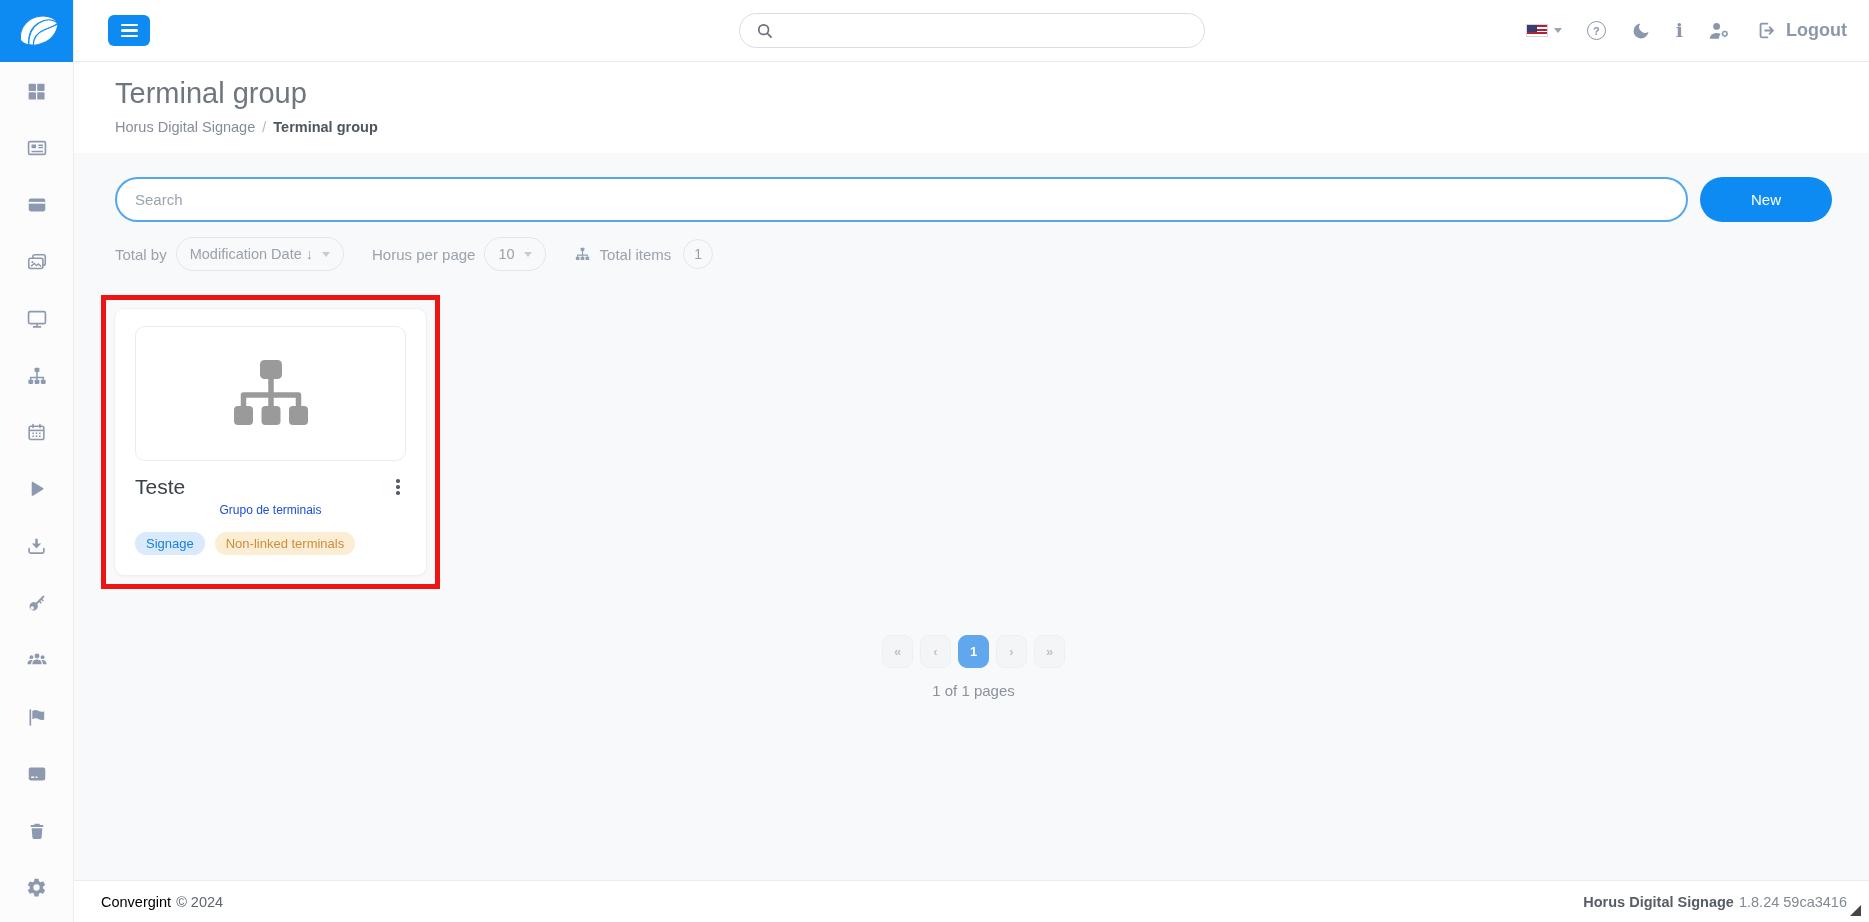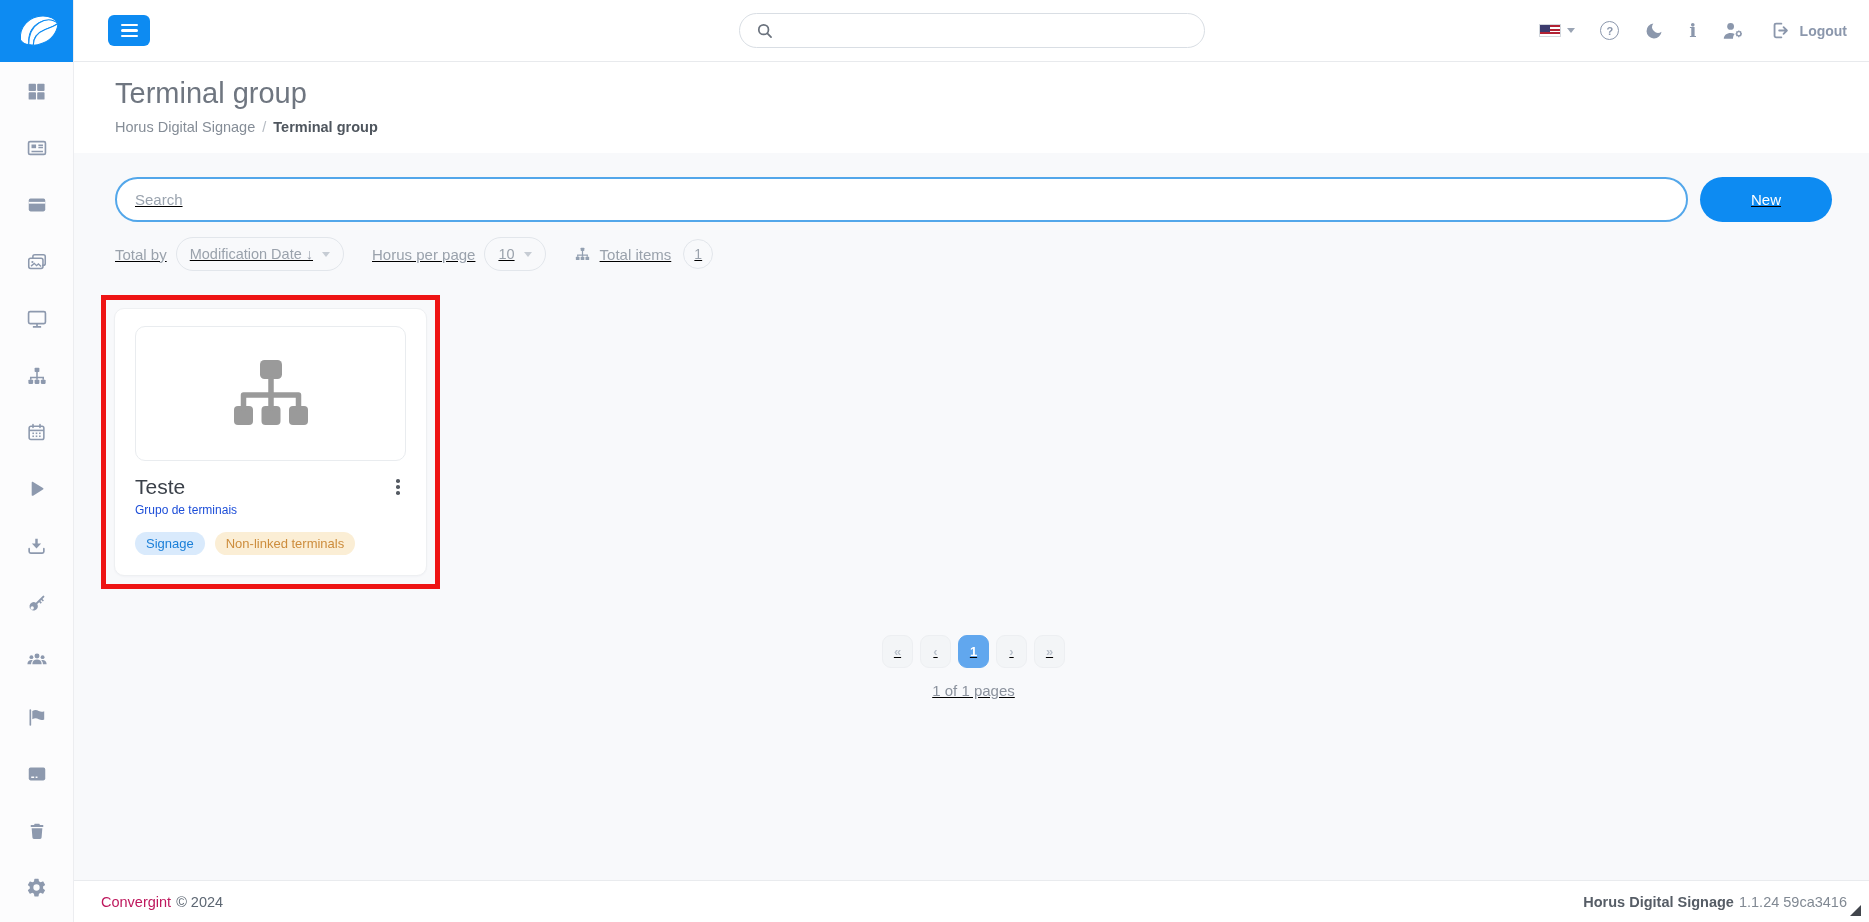--- a/index.html
+++ b/index.html
@@ -24,47 +24,47 @@
   .top-search { position:absolute; left:50%; transform:translateX(-50%); width:466px; height:35px; border:1px solid #d9dee4; border-radius:18px; background:#fff; display:flex; align-items:center; padding:0 15px; gap:10px; }
   .top-search input { flex:1; border:0; outline:none; font:15px "Liberation Sans",sans-serif; color:#444; background:transparent; }
   .top-actions { margin-left:auto; margin-right:22px; display:flex; align-items:center; gap:25px; color:#8b97ac; }
   .flag { width:22px; height:13px; position:relative; border:1px solid #d3d8de; background:repeating-linear-gradient(180deg,#b22234 0 1.9px,#fff 1.9px 3.7px); }
   .flag::after { content:""; position:absolute; left:0; top:0; width:10px; height:6.8px; background:#3c3b6e; }
   .caret { width:0; height:0; border-left:4.5px solid transparent; border-right:4.5px solid transparent; border-top:5px solid #9aa4b4; }
   .lang { display:flex; align-items:center; gap:6px; cursor:pointer; }
   .iconbtn { display:flex; align-items:center; justify-content:center; cursor:pointer; color:#8b97ac; background:none; border:0; }
   .help-circle { width:19px; height:19px; border:1.7px solid currentColor; border-radius:50%; display:flex; align-items:center; justify-content:center; font-size:11px; font-weight:700; }
   .info-i { font-family:"DejaVu Serif",serif; font-weight:700; font-size:19px; line-height:1; }
-  .logout { display:flex; align-items:center; gap:9px; cursor:pointer; color:#8b97ac; font-size:14px; font-weight:600; background:none; border:0; font-family:inherit; }
+  .logout { display:flex; align-items:center; gap:9px; cursor:pointer; color:#8b97ac; font-size:18px; font-weight:600; background:none; border:0; font-family:inherit; }
 
   
   .page-head { flex:none; background:#fff; padding:15px 17px 18px 41px; }
   .page-title { font-size:29px; font-weight:400; color:#6f7680; }
   .breadcrumb { margin-top:9px; font-size:14.5px; color:#858d97; display:flex; gap:7px; align-items:center; }
   .breadcrumb a { color:#858d97; text-decoration:none; cursor:pointer; }
   .breadcrumb .sep { color:#b4bac2; }
   .breadcrumb b { color:#4f565e; }
 
   
-  .content { flex:1; background:#f8f9fb; padding:24px 37px 0 41px; overflow:hidden;text-decoration:underline; }
+  .content { flex:1; background:#f8f9fb; padding:24px 37px 0 41px; overflow:hidden; }
   .toolbar-row { display:flex; gap:12px; }
   .search-input { flex:1; height:45px; border:2px solid #53a7ea; border-radius:23px; background:#fff; padding:0 18px; font:15px "Liberation Sans",sans-serif; color:#333; outline:none; }
   .search-input::placeholder { color:#9aa3ae; }
   .new-btn { width:132px; height:45px; flex:none; border:0; border-radius:23px; background:#0d8bf2; color:#ffffff; font:15px "Liberation Sans",sans-serif; cursor:pointer; }
 
   .filters-row { margin-top:15px; display:flex; align-items:center; color:#9aa2ac; font-size:15px; }
   .pill { border:1px solid #e2e6eb; border-radius:17px; height:34px; padding:0 13px; display:inline-flex; align-items:center; gap:9px; font-size:14.5px; color:#9aa2ac; margin-left:9px; cursor:pointer; background:transparent; font-family:inherit; }
   .pill .caret { border-top-color:#c6ccd4; }
   .gap28 { margin-left:28px; }
   .count-pill { width:30px; height:30px; border:1px solid #e2e6eb; border-radius:50%; display:flex; align-items:center; justify-content:center; font-size:14px; color:#9aa2ac; margin-left:12px; }
   .mini-icon { color:#93a0b1; margin:0 9px 0 28px; display:flex; }
 
   
   .cards-row { margin-top:24px; }
-  .annotation { display:inline-block; border:5px solid #ee1414; padding:8px; margin-left:-14px; }
+  .annotation { display:inline-block; border:5px solid #ee1414; padding:8px; margin-left:-14px;text-align:center; }
   .card { width:313px; background:#fff; border:1px solid #eef0f2; border-radius:10px; padding:17px 20px 20px; box-shadow:0 1px 2px rgba(20,40,80,.03); cursor:pointer; }
   .thumb { height:135px; border:1px solid #e9ecef; border-radius:10px; display:flex; align-items:center; justify-content:center; color:#9a9a9a; }
   .card-title-row { margin-top:14px; display:flex; justify-content:space-between; align-items:center; }
   .card-title { font-size:21px; color:#3b414a; }
   .kebab { display:flex; flex-direction:column; gap:2.6px; padding:3px 6px; cursor:pointer; background:none; border:0; }
   .kebab i { width:3.6px; height:3.6px; border-radius:50%; background:#555b63; }
   .card-sub { margin-top:4px; font-size:12px; color:#1d4ed8; }
   .badges { margin-top:15px; display:flex; gap:10px; }
   .badge { height:23px; padding:0 11px; border-radius:12px; font-size:13px; display:flex; align-items:center; }
   .badge-blue { background:#d9eafc; color:#1a7fd8; }
@@ -72,21 +72,21 @@
 
   
   .pagination { margin-top:46px; display:flex; flex-direction:column; align-items:center; gap:14px; }
   .page-btns { display:flex; gap:7px; }
   .pbtn { width:31px; height:33px; border:1px solid #edeff2; border-radius:9px; background:#f3f5f7; color:#bcc3cd; font-size:13px; font-weight:700; display:flex; align-items:center; justify-content:center; cursor:pointer; font-family:inherit; }
   .pbtn.active { background:#61a7ee; border-color:#61a7ee; color:#fff; }
   .page-summary { font-size:15px; color:#8b929d; }
 
   
   .footer { height:42px; flex:none; background:#fff; border-top:1px solid #e9ebee; display:flex; align-items:center; justify-content:space-between; padding:0 22px 0 27px; font-size:14.5px; color:#5d6773; }
-  .footer a { color:#be185d; text-decoration:none; cursor:pointer; }
+  .footer a { color:#000000; text-decoration:none; cursor:pointer; }
   .footer .left span { margin-left:5px;margin-top:36px; }
   .footer .right b { color:#565d66; }
   .footer .right span { color:#818993; margin-left:5px; }
 
   .resize-corner { position:absolute; right:8px; bottom:6px; width:0; height:0; border-left:11px solid transparent; border-bottom:11px solid #41454c; }
 </style>
 </head>
 <body>
 
 <div class="app">
@@ -342,20 +342,20 @@
         <div class="page-summary">1 of 1 pages</div>
       </div>
 
     </div>
 
     <footer class="footer">
       <div class="left">
         <a>Convergint</a><span>© 2024</span>
       </div>
       <div class="right">
-        <b>Horus Digital Signage</b><span>1.1.24 59ca3416</span>
+        <b>Horus Digital Signage</b><span>1.8.24 59ca3416</span>
       </div>
     </footer>
 
   </div>
 
   <div class="resize-corner"></div>
 </div>
 
 </body></html>

